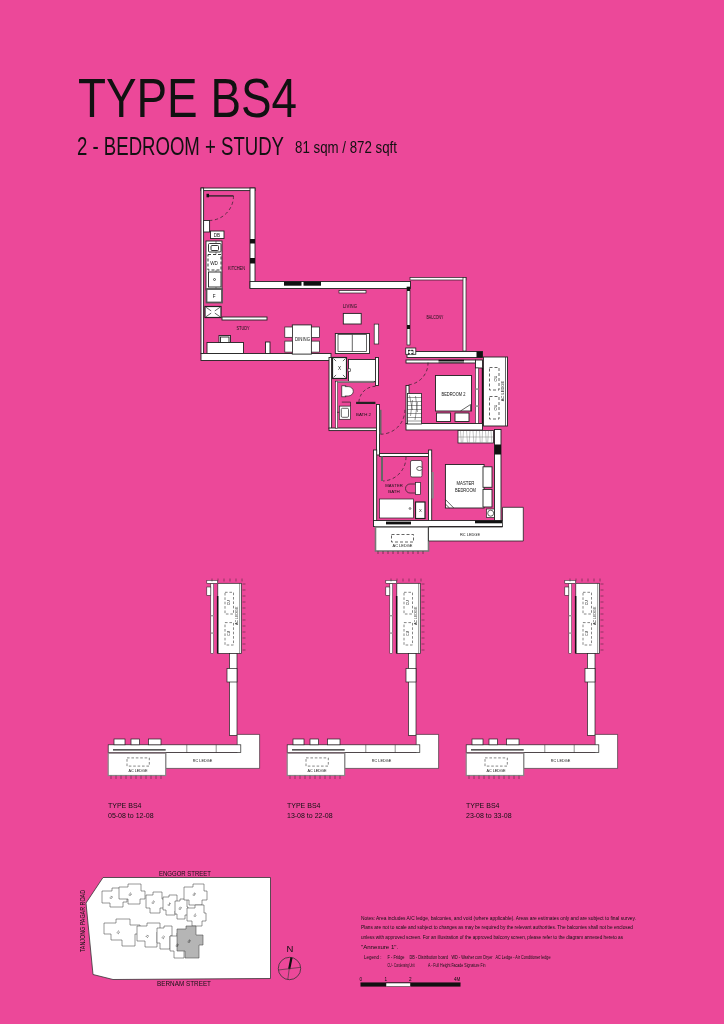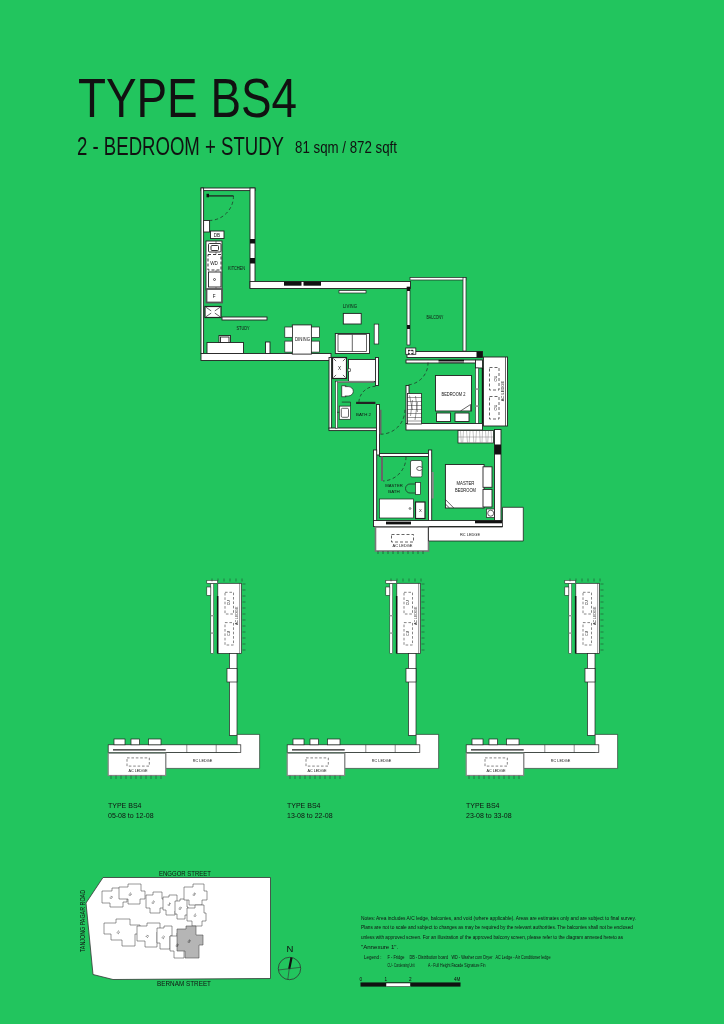--- a/index.html
+++ b/index.html
@@ -1,16 +1,16 @@
 <!DOCTYPE html>
 <html><head>
 <meta charset="utf-8">
 <style>
   html,body{margin:0;padding:0;background:#fff;}
-  #page{position:relative;width:724px;height:1024px;background:#22c55e;overflow:hidden;
+  #page{position:relative;width:724px;height:1024px;background:#ec4899;overflow:hidden;
         font-family:"Liberation Sans",sans-serif;}
   svg{position:absolute;top:0;left:0;will-change:transform;}
   text{font-family:"Liberation Sans",sans-serif;fill:#111;}
 </style>
 </head>
 <body>
 <div id="page">
 <svg width="724" height="1024" viewBox="0 0 724 1024">
 
 <text x="78" y="117" font-size="55" textLength="219" lengthAdjust="spacingAndGlyphs">TYPE BS4</text>

